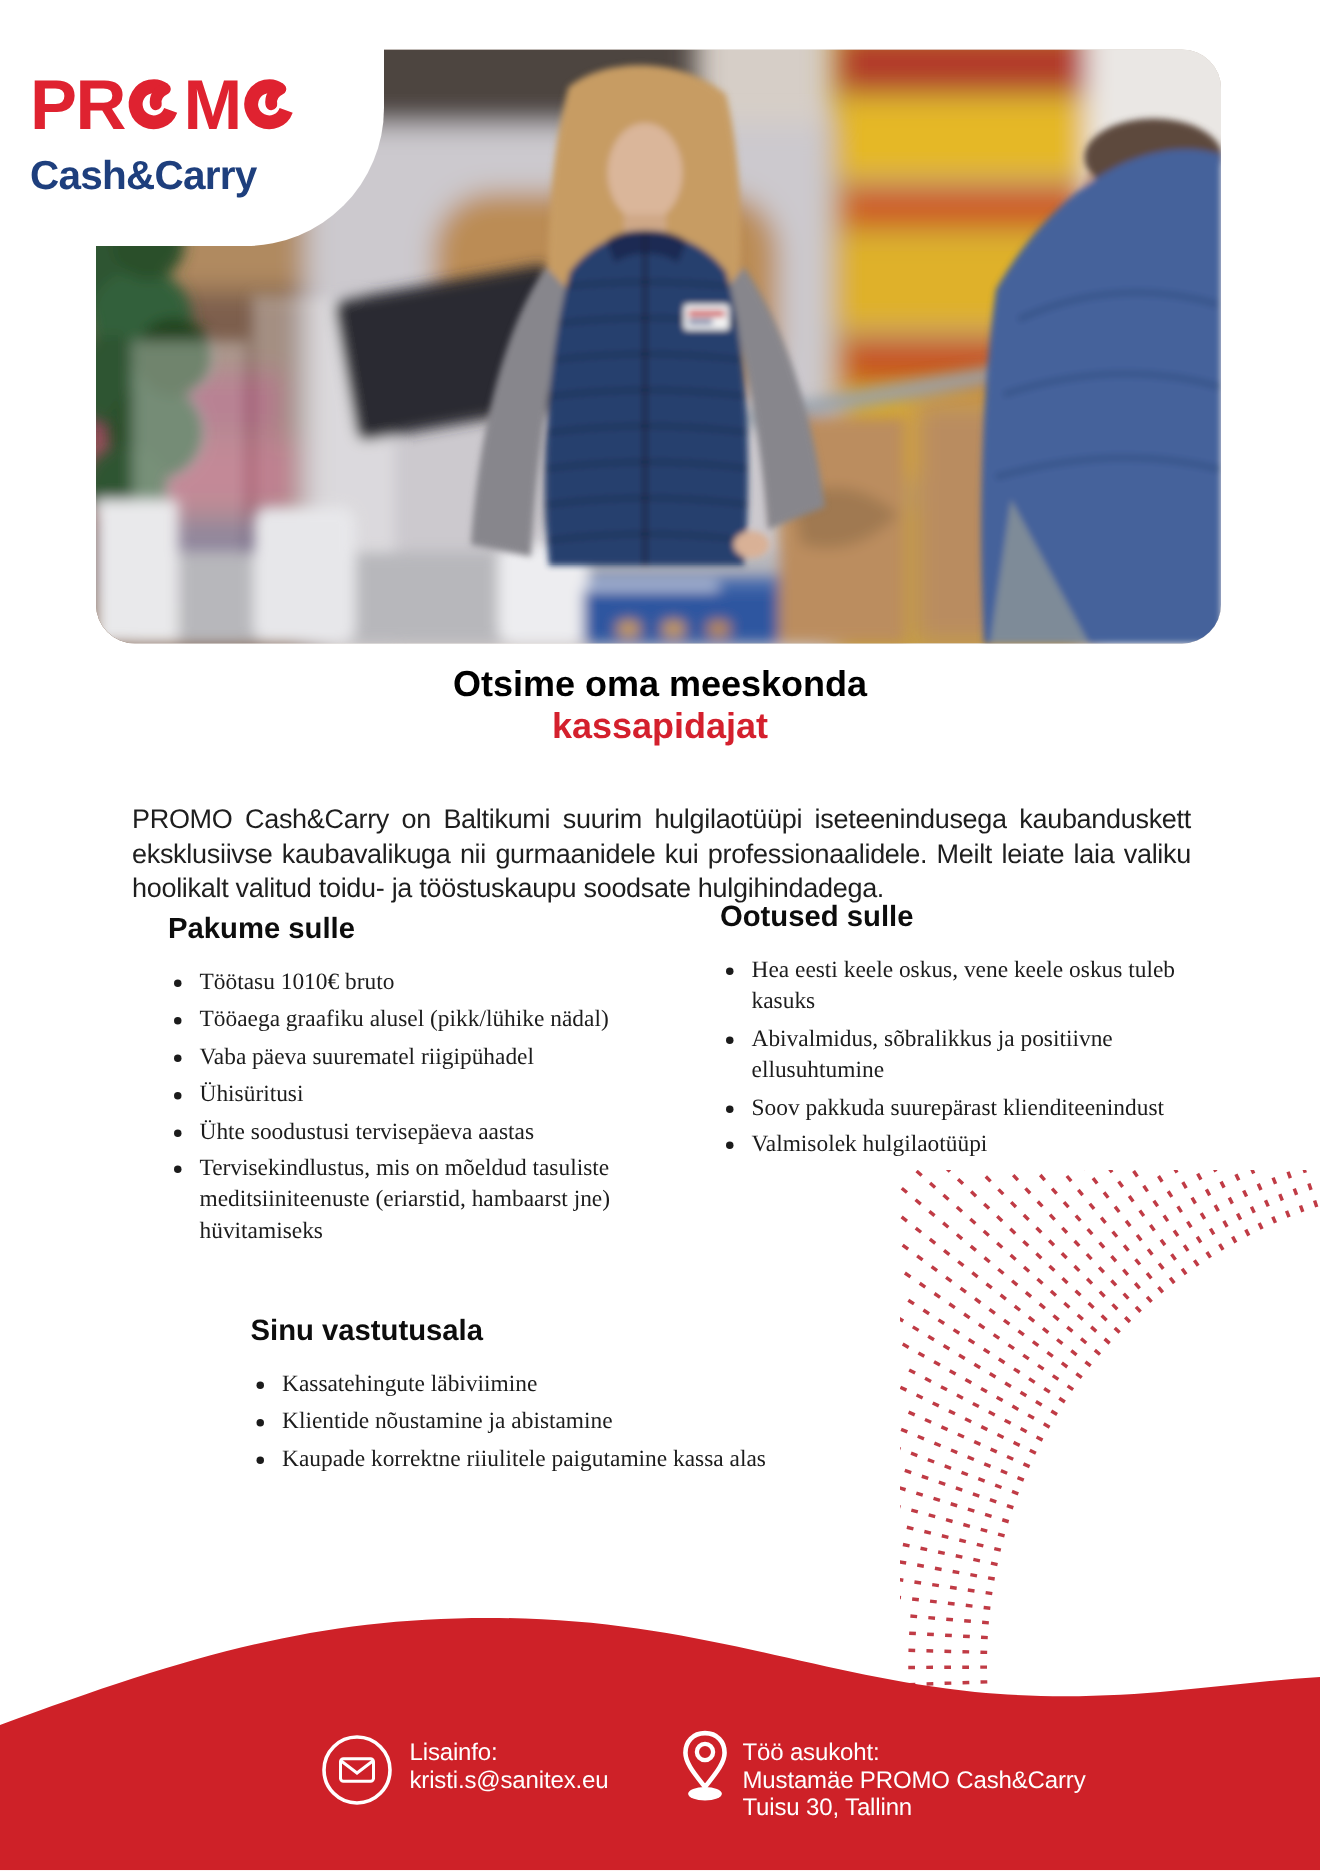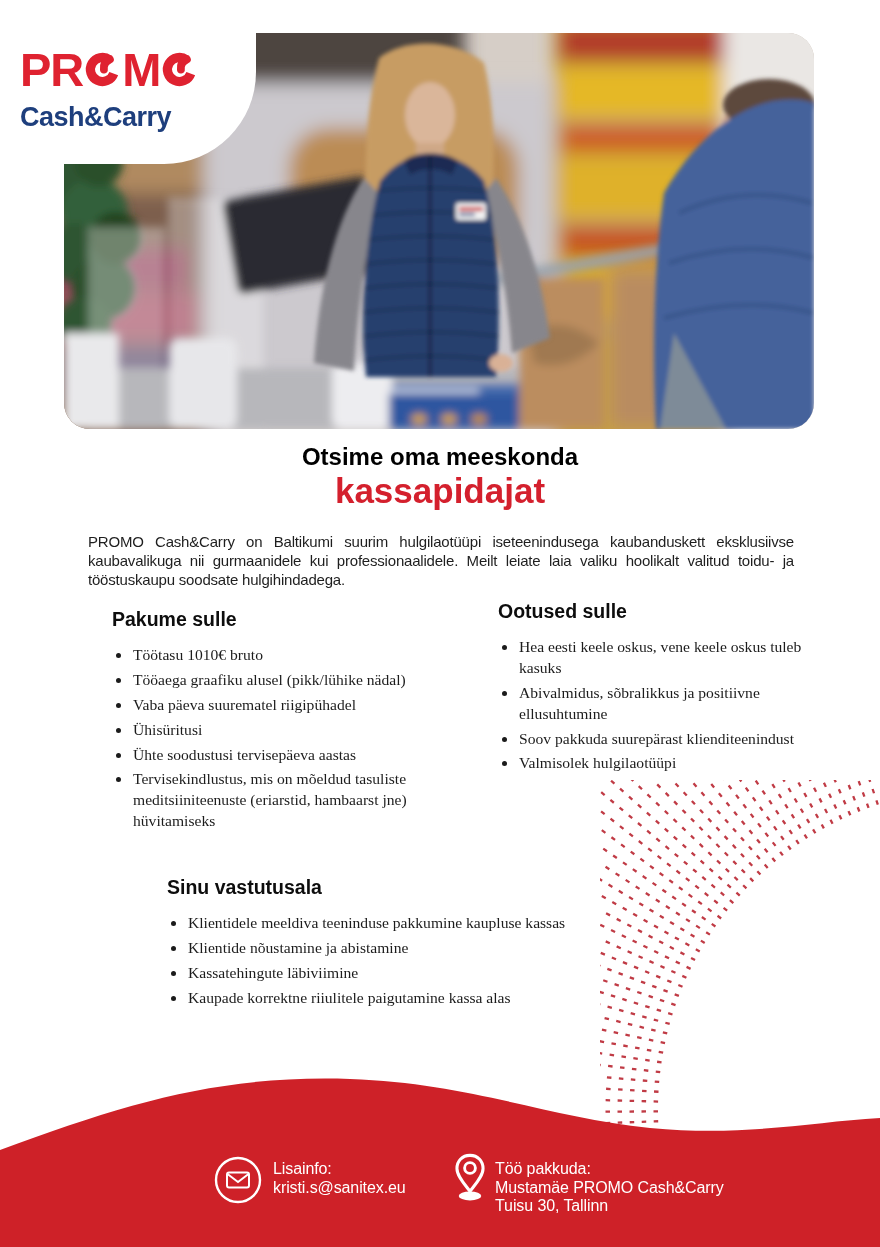--- a/index.html
+++ b/index.html
@@ -19,33 +19,33 @@
     border-bottom-right-radius:92px;z-index:3;box-sizing:border-box;padding:46px 0 0 20px;
   }
   .logo-promo{display:flex;align-items:center;line-height:1;}
   .logo-promo .lt{font-size:47px;font-weight:800;letter-spacing:-1px;}
   .logo-promo svg{margin:0 1px;}
   .logo-sub{font-size:27px;font-weight:700;margin-top:9px;letter-spacing:-0.5px;}
   
   .kicker{position:absolute;left:0;top:443px;width:100%;text-align:center;
     font-size:24px;font-weight:700;color:#000000;z-index:2;}
   .title{position:absolute;left:0;top:471px;width:100%;text-align:center;
-    font-size:35px;font-weight:700;z-index:2;}
-  
-  .intro{position:absolute;left:88px;top:517px;width:706px;font-size:15px;
+    font-size:24px;font-weight:700;z-index:2;}
+  
+  .intro{position:absolute;left:88px;top:517px;width:706px;font-size:18px;
     line-height:1.27;text-align:justify;color:#1e1e1e;letter-spacing:-0.2px;z-index:2;}
   
   .section{position:absolute;z-index:2;}
   .section h2{margin:0;font-size:19.5px;font-weight:700;color:#0d0d0d;}
   .blist{list-style:none;margin:14px 0 0 0;padding:0;font-size:15.6px;line-height:1.34;color:#1c1c1c;font-family:Liberation Serif, serif;}
   .blist li{position:relative;padding-left:21px;margin-top:4px;}
   .blist li::before{content:"";position:absolute;left:4px;top:8px;width:5px;height:5px;
     border-radius:50%;background:#1b1b1b;}
   #col-offer{left:112px;top:608px;width:330px;}
-  #col-expect{left:498px;top:600px;width:306px;}
+  #col-expect{left:480px;top:600px;width:306px;}
   #sec-resp{left:122px;top:876px;width:580px;margin-left:45px;}
   
   .dash-pattern{position:absolute;left:600px;top:780px;width:280px;height:365px;z-index:0;}
   .dash-pattern svg{display:block;width:100%;height:100%;}
   
   .footer-wave{position:absolute;left:0;top:1057px;width:880px;height:190px;z-index:2;pointer-events:none;}
   .footer-content{position:absolute;left:0;top:0;width:880px;height:1247px;z-index:4;pointer-events:none;}
   .f-icon{position:absolute;}
   .f-text{position:absolute;color:#ffffff;font-size:16px;line-height:1.17;letter-spacing:-0.1px;}
   #mail-icon{left:214px;top:1156px;width:48px;height:48px;}
@@ -209,23 +209,22 @@
         <li><span>Abivalmidus, sõbralikkus ja positiivne ellusuhtumine</span></li>
         <li><span>Soov pakkuda suurepärast klienditeenindust</span></li>
         <li><span>Valmisolek hulgilaotüüpi</span></li>
       </ul>
   </div>
 
   <div class="section" id="sec-resp">
     <h2>Sinu vastutusala</h2>
     <ul class="blist">
 
-    <li><span>Klientidele meeldiva teeninduse pakkumine kaupluse kassas</span></li>
+        <li><span>Kassatehingute läbiviimine</span></li>
         <li><span>Klientide nõustamine ja abistamine</span></li>
-        <li><span>Kassatehingute läbiviimine</span></li>
         <li><span>Kaupade korrektne riiulitele paigutamine kassa alas</span></li>
       </ul>
   </div>
 
   <div class="dash-pattern">
     <svg id="dash-pattern-svg" viewBox="0 0 280 365">
       <defs>
           <clipPath id="patclip">
             <rect x="0" y="0" width="280" height="365"></rect>
           </clipPath>
@@ -305,19 +304,19 @@
     <div class="f-text" id="mail-text">
       <div>Lisainfo:</div>
       <div>kristi.s@sanitex.eu</div>
     </div>
     <svg class="f-icon" id="pin-icon" viewBox="0 0 40 56">
       <ellipse cx="20" cy="49" rx="12.5" ry="5" fill="#ffffff"></ellipse>
       <path d="M20 4 C11 4 5.5 10.5 5.5 18.5 C5.5 27 14 36 20 44 C26 36 34.5 27 34.5 18.5 C34.5 10.5 29 4 20 4 Z" fill="#ce2128" stroke="#ffffff" stroke-width="3.4"></path>
       <circle cx="20" cy="18" r="6" fill="none" stroke="#ffffff" stroke-width="3.2"></circle>
     </svg>
     <div class="f-text" id="pin-text">
-      <div>Töö pakkuda:</div>
+      <div>Töö asukoht:</div>
       <div>Mustamäe PROMO Cash&amp;Carry</div>
       <div>Tuisu 30, Tallinn</div>
     </div>
   </div>
 
 </div>
 
 </body></html>

